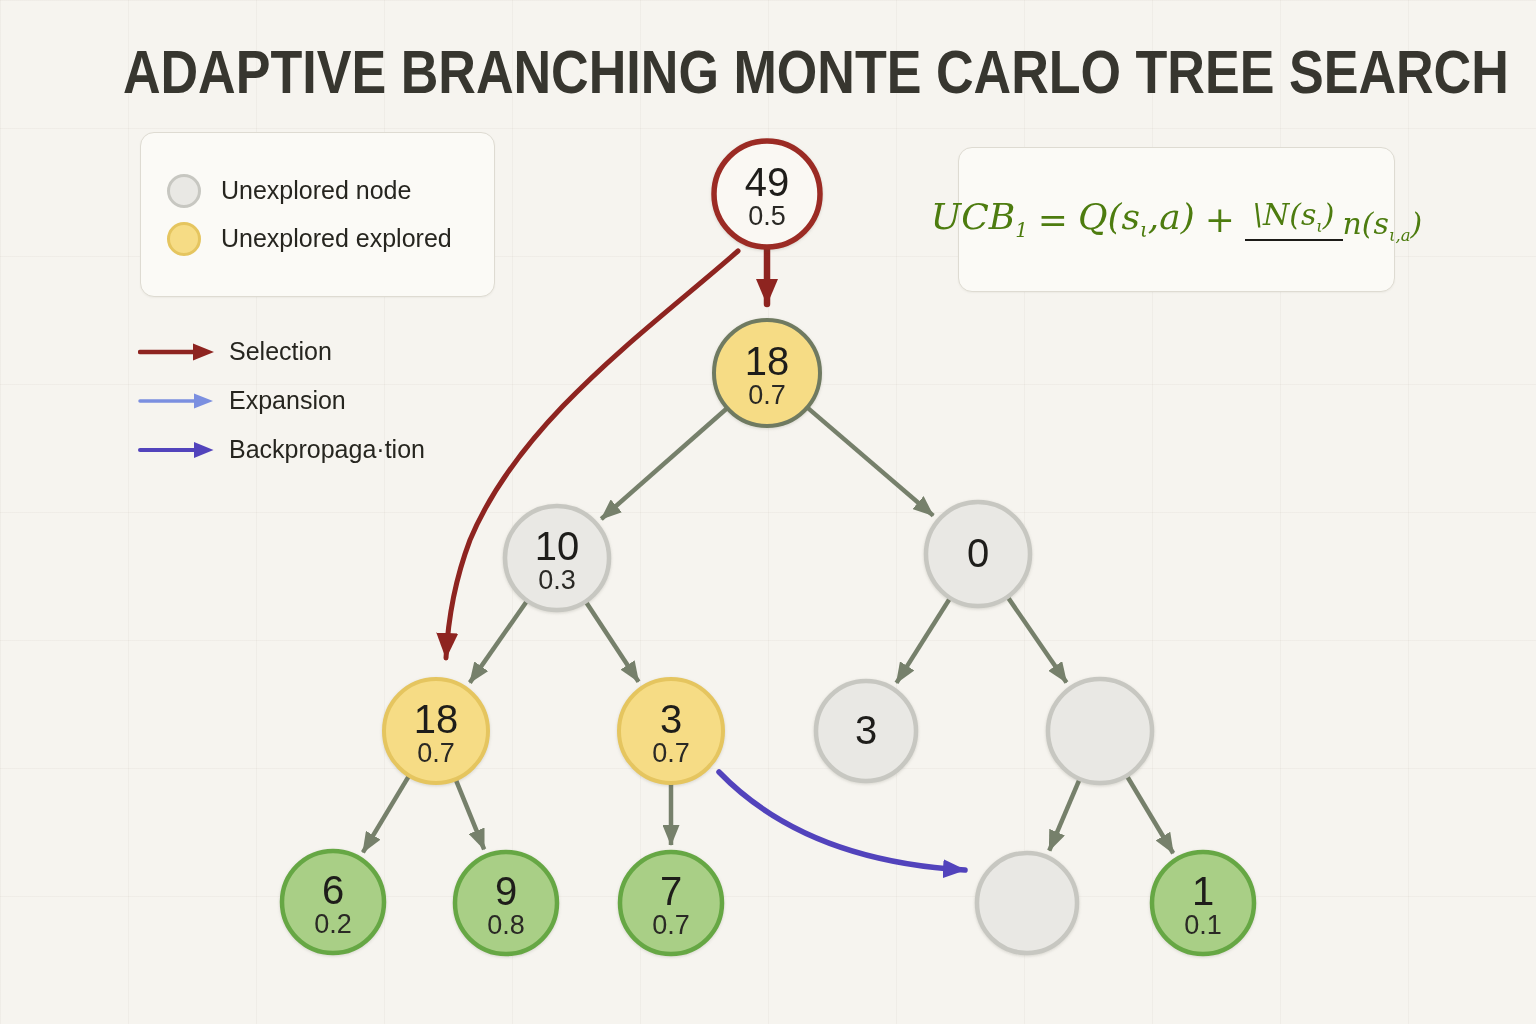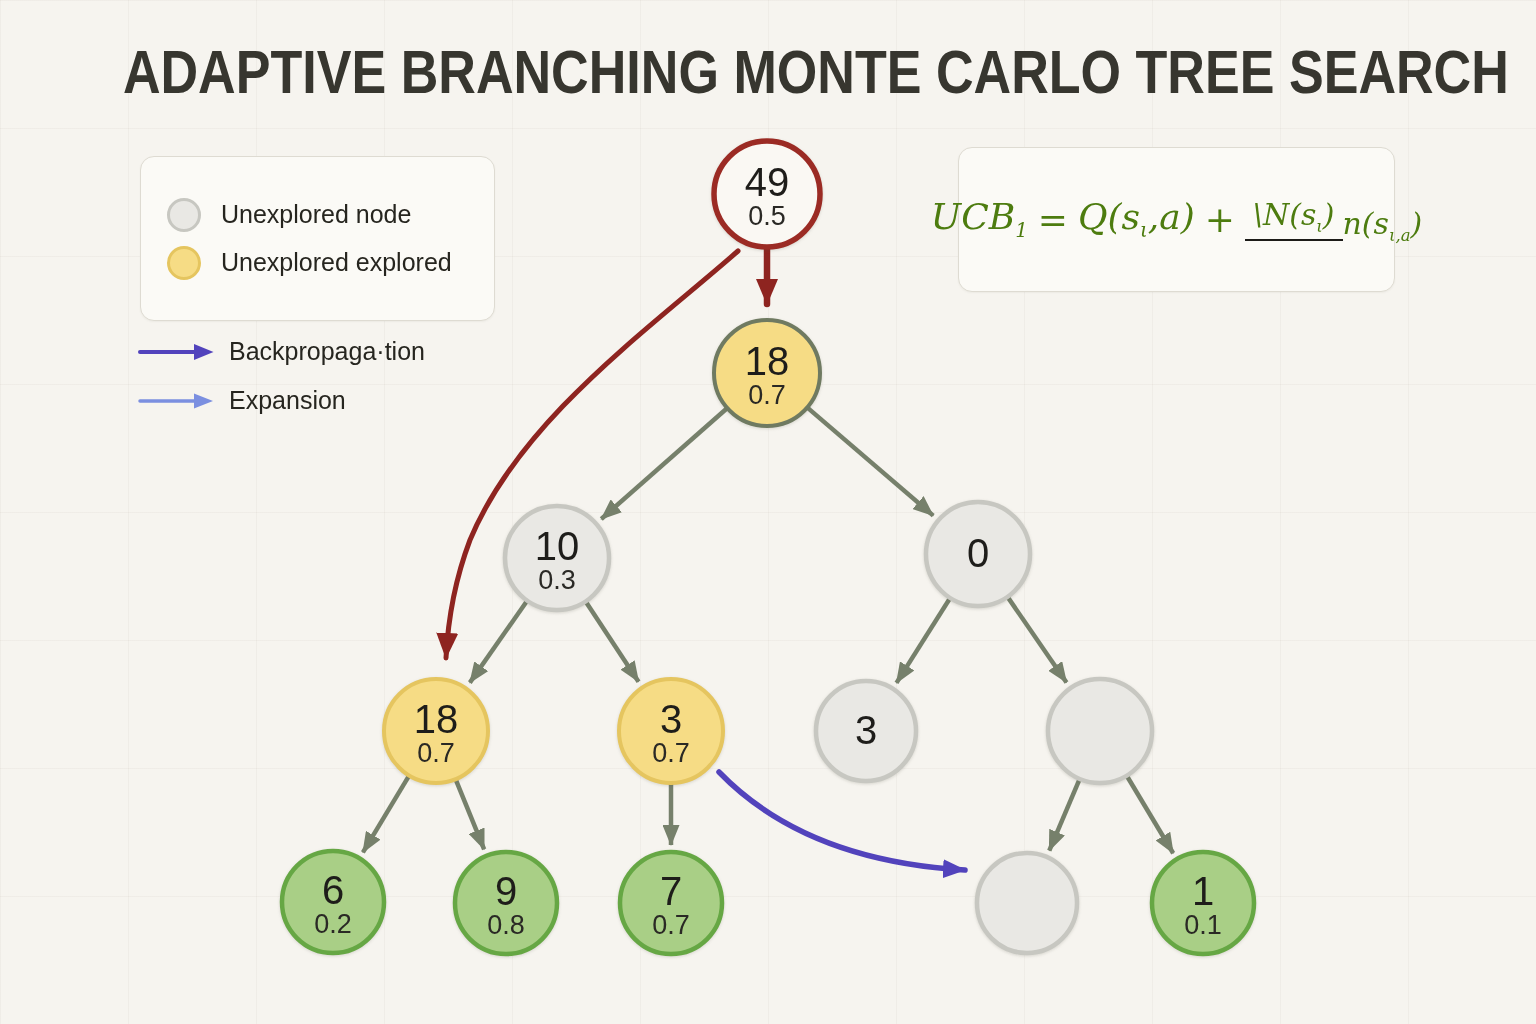--- a/index.html
+++ b/index.html
@@ -31,21 +31,21 @@
   }
 
   .panel {
     position: absolute;
     background: #FBFAF6;
     border: 1.5px solid #DEDBD2;
     border-radius: 14px;
     box-shadow: 0 1px 2px rgba(90,85,70,0.06);
   }
   .node-legend {
-    left: 140px; top: 156px; width: 355px; height: 165px;
+    left: 140px; top: 132px; width: 355px; height: 165px;
     display: flex; flex-direction: column; justify-content: center;
     gap: 14px; padding-left: 26px;
   }
   .legend-row { display: flex; align-items: center; gap: 20px; }
   .swatch {
     width: 34px; height: 34px; border-radius: 50%;
     border: 3px solid #ccc; flex: 0 0 auto;
   }
   .legend-label { font-size: 25px; color: #26251F; }
 
@@ -178,31 +178,38 @@
     </div>
     <div class="legend-row">
       <span class="swatch" style="background: rgb(246, 220, 133); border-color: rgb(229, 197, 95);"></span>
       <span class="legend-label">Unexplored explored</span>
     </div>
   </div>
 
   <div class="arrow-legend">
     <div class="arrow-row">
       <svg width="78" height="22" viewBox="0 0 78 22">
-        <line x1="2" y1="11" x2="57" y2="11" stroke="#5243BC" stroke-width="4" stroke-linecap="round"></line>
-        <polygon points="56,3 75.5,11 56,19" fill="#5243BC"></polygon>
+        <line x1="2" y1="11" x2="57" y2="11" stroke="#8E2420" stroke-width="4.5" stroke-linecap="round"></line>
+        <polygon points="55,2.5 76,11 55,19.5" fill="#8E2420"></polygon>
       </svg>
-      <span class="arrow-label">Backpropaga·tion</span>
+      <span class="arrow-label">Selection</span>
     </div>
     <div class="arrow-row">
       <svg width="78" height="22" viewBox="0 0 78 22">
         <line x1="2" y1="11" x2="57" y2="11" stroke="#7B8FE0" stroke-width="3.5" stroke-linecap="round"></line>
         <polygon points="56,3.5 75,11 56,18.5" fill="#7B8FE0"></polygon>
       </svg>
       <span class="arrow-label">Expansion</span>
+    </div>
+    <div class="arrow-row">
+      <svg width="78" height="22" viewBox="0 0 78 22">
+        <line x1="2" y1="11" x2="57" y2="11" stroke="#5243BC" stroke-width="4" stroke-linecap="round"></line>
+        <polygon points="56,3 75.5,11 56,19" fill="#5243BC"></polygon>
+      </svg>
+      <span class="arrow-label">Backpropaga·tion</span>
     </div>
   </div>
 
   <div class="panel formula-box">
     <div class="formula">
       <span><span>UCB</span><sub>1</sub></span>
       <span>=</span>
       <span><span>Q(s</span><sub>ι</sub><span>,a)</span></span>
       <span>+</span>
       <span class="frac">

